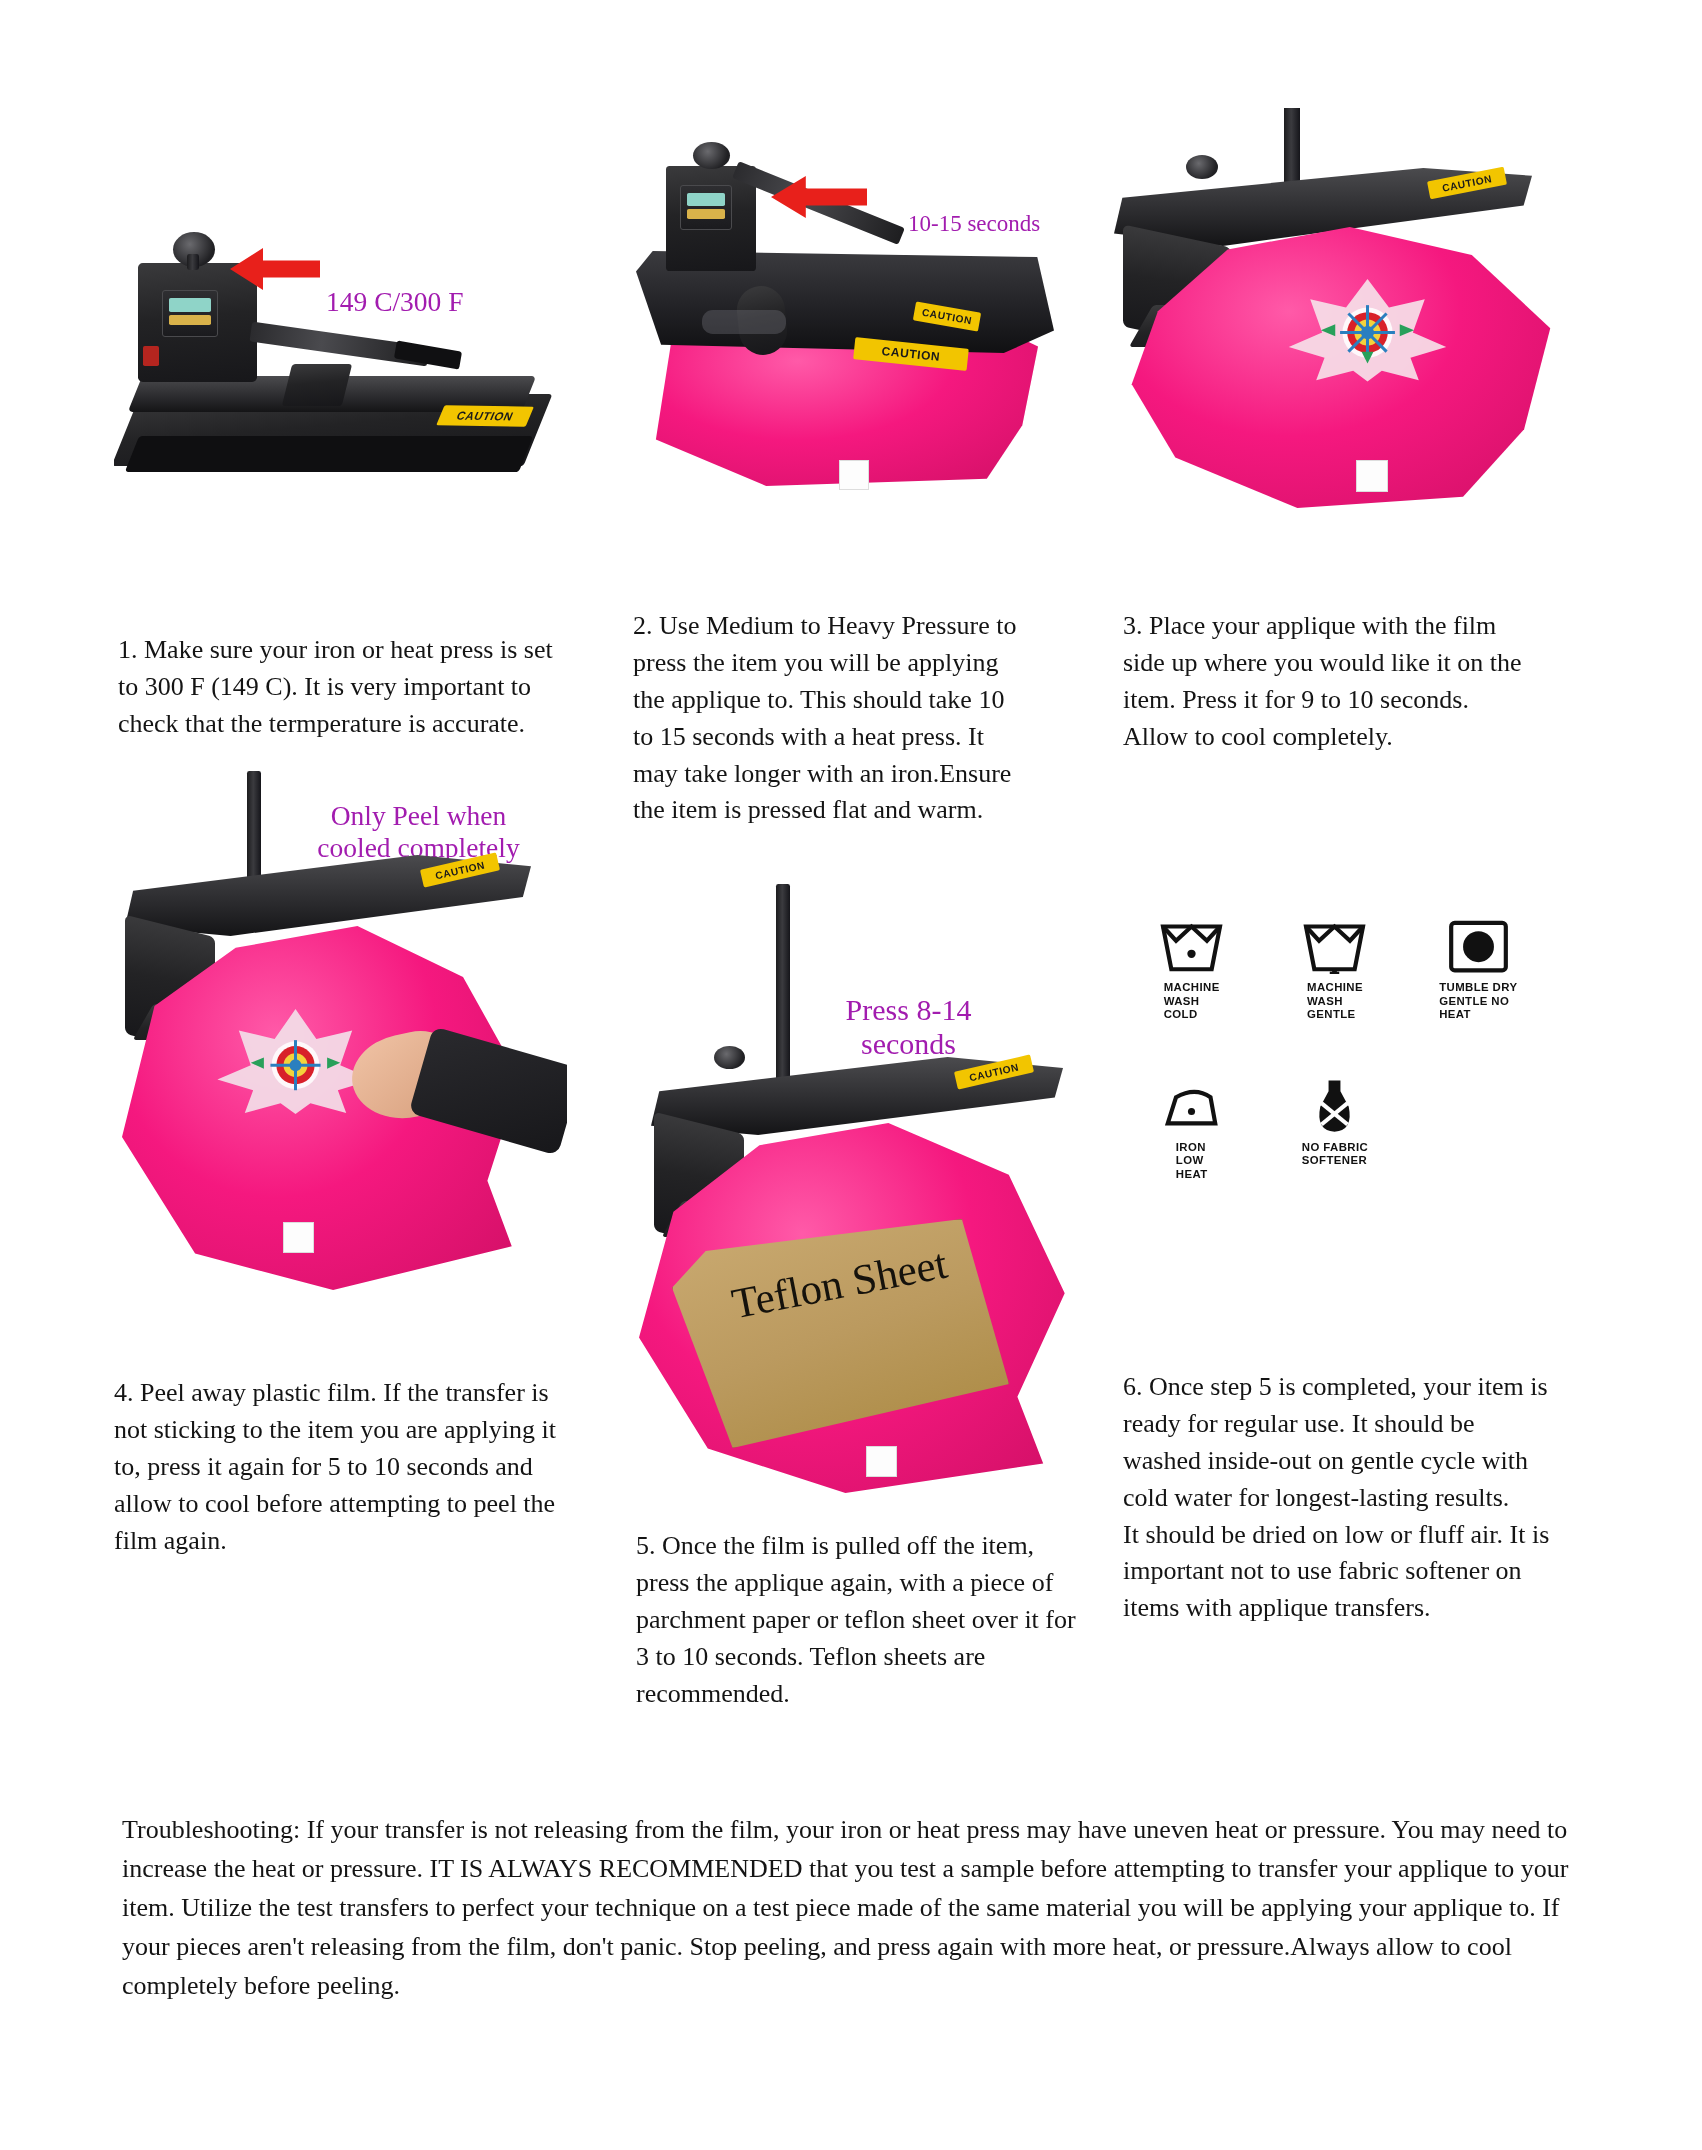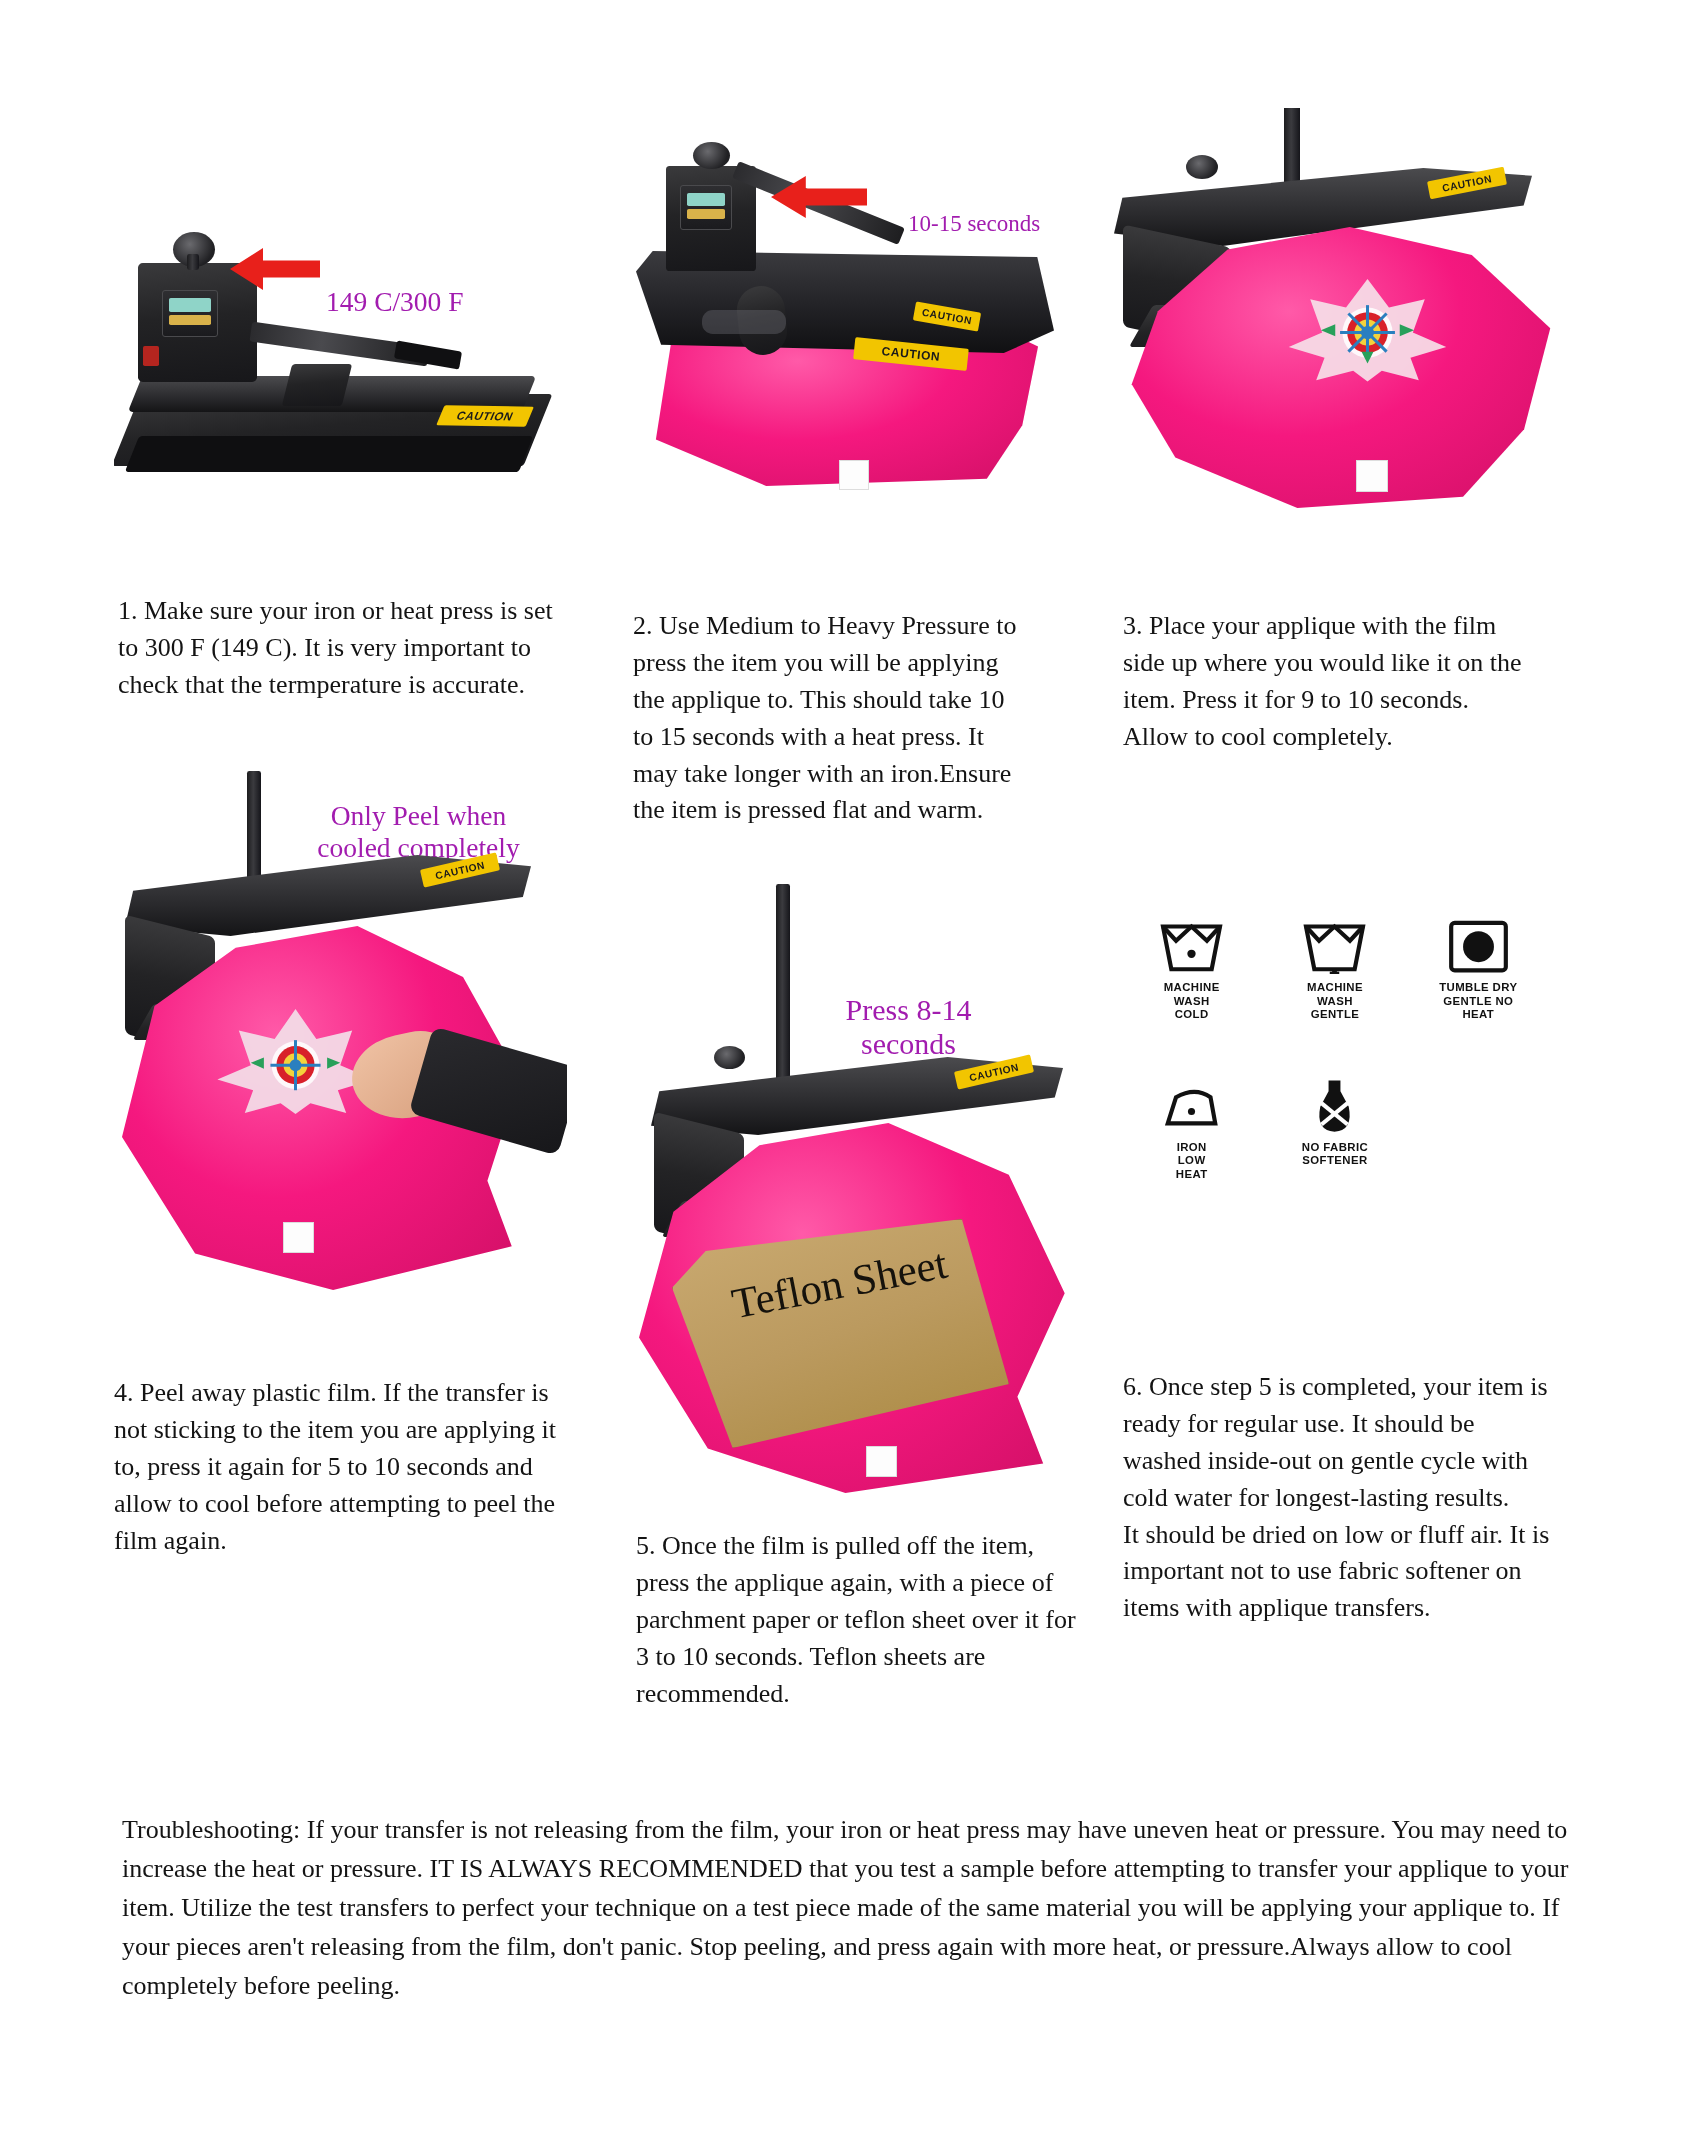--- a/index.html
+++ b/index.html
@@ -161,21 +161,21 @@
     justify-content: flex-start;
   }
   .care-cell svg { display: block; }
   .care-label {
     margin-top: 7.2px;
     font-family: "Liberation Sans", sans-serif;
     font-weight: bold;
     font-size: 11.4px;
     line-height: 1.18;
     letter-spacing: 0.4px;
-    text-align: center;
+    text-align: left;
     color: #111;
     white-space: pre-line;
   }
 
   .footer {
     position: absolute;
     font-family: "Liberation Serif", serif;
     font-size: 26px;
     line-height: 1.5;
     color: #141414;
@@ -288,21 +288,21 @@
         <line x1="182" y1="64" x2="118" y2="128"></line>
       </g>
       <g fill="#28a05a">
         <polygon points="72,92 96,82 96,102"></polygon>
         <polygon points="228,92 204,82 204,102"></polygon>
         <polygon points="150,148 140,128 160,128"></polygon>
       </g>
     </svg>
   </div>
 
-  <div class="caption" style="left:118px; top:556px; width:436px;">
+  <div class="caption" style="left:118px; top:595px; width:436px;">
     <span>1. Make sure your iron or heat press is set to 300 F (149 C). It is very important to check that the termperature is accurate.</span>
   </div>
 
   <div class="caption" style="left:633px; top:571px; width:394px;">
     <span>2. Use Medium to Heavy Pressure to press the item you will be applying the applique to. This should take 10 to 15 seconds with a heat press. It may take longer with an iron.Ensure the item is pressed flat and warm.</span>
   </div>
 
   <div class="caption" style="left:1123px; top:571px; width:406px;">
     <span>3. Place your applique with the film side up where you would like it on the item. Press it for 9 to 10 seconds. Allow to cool completely.</span>
   </div>

